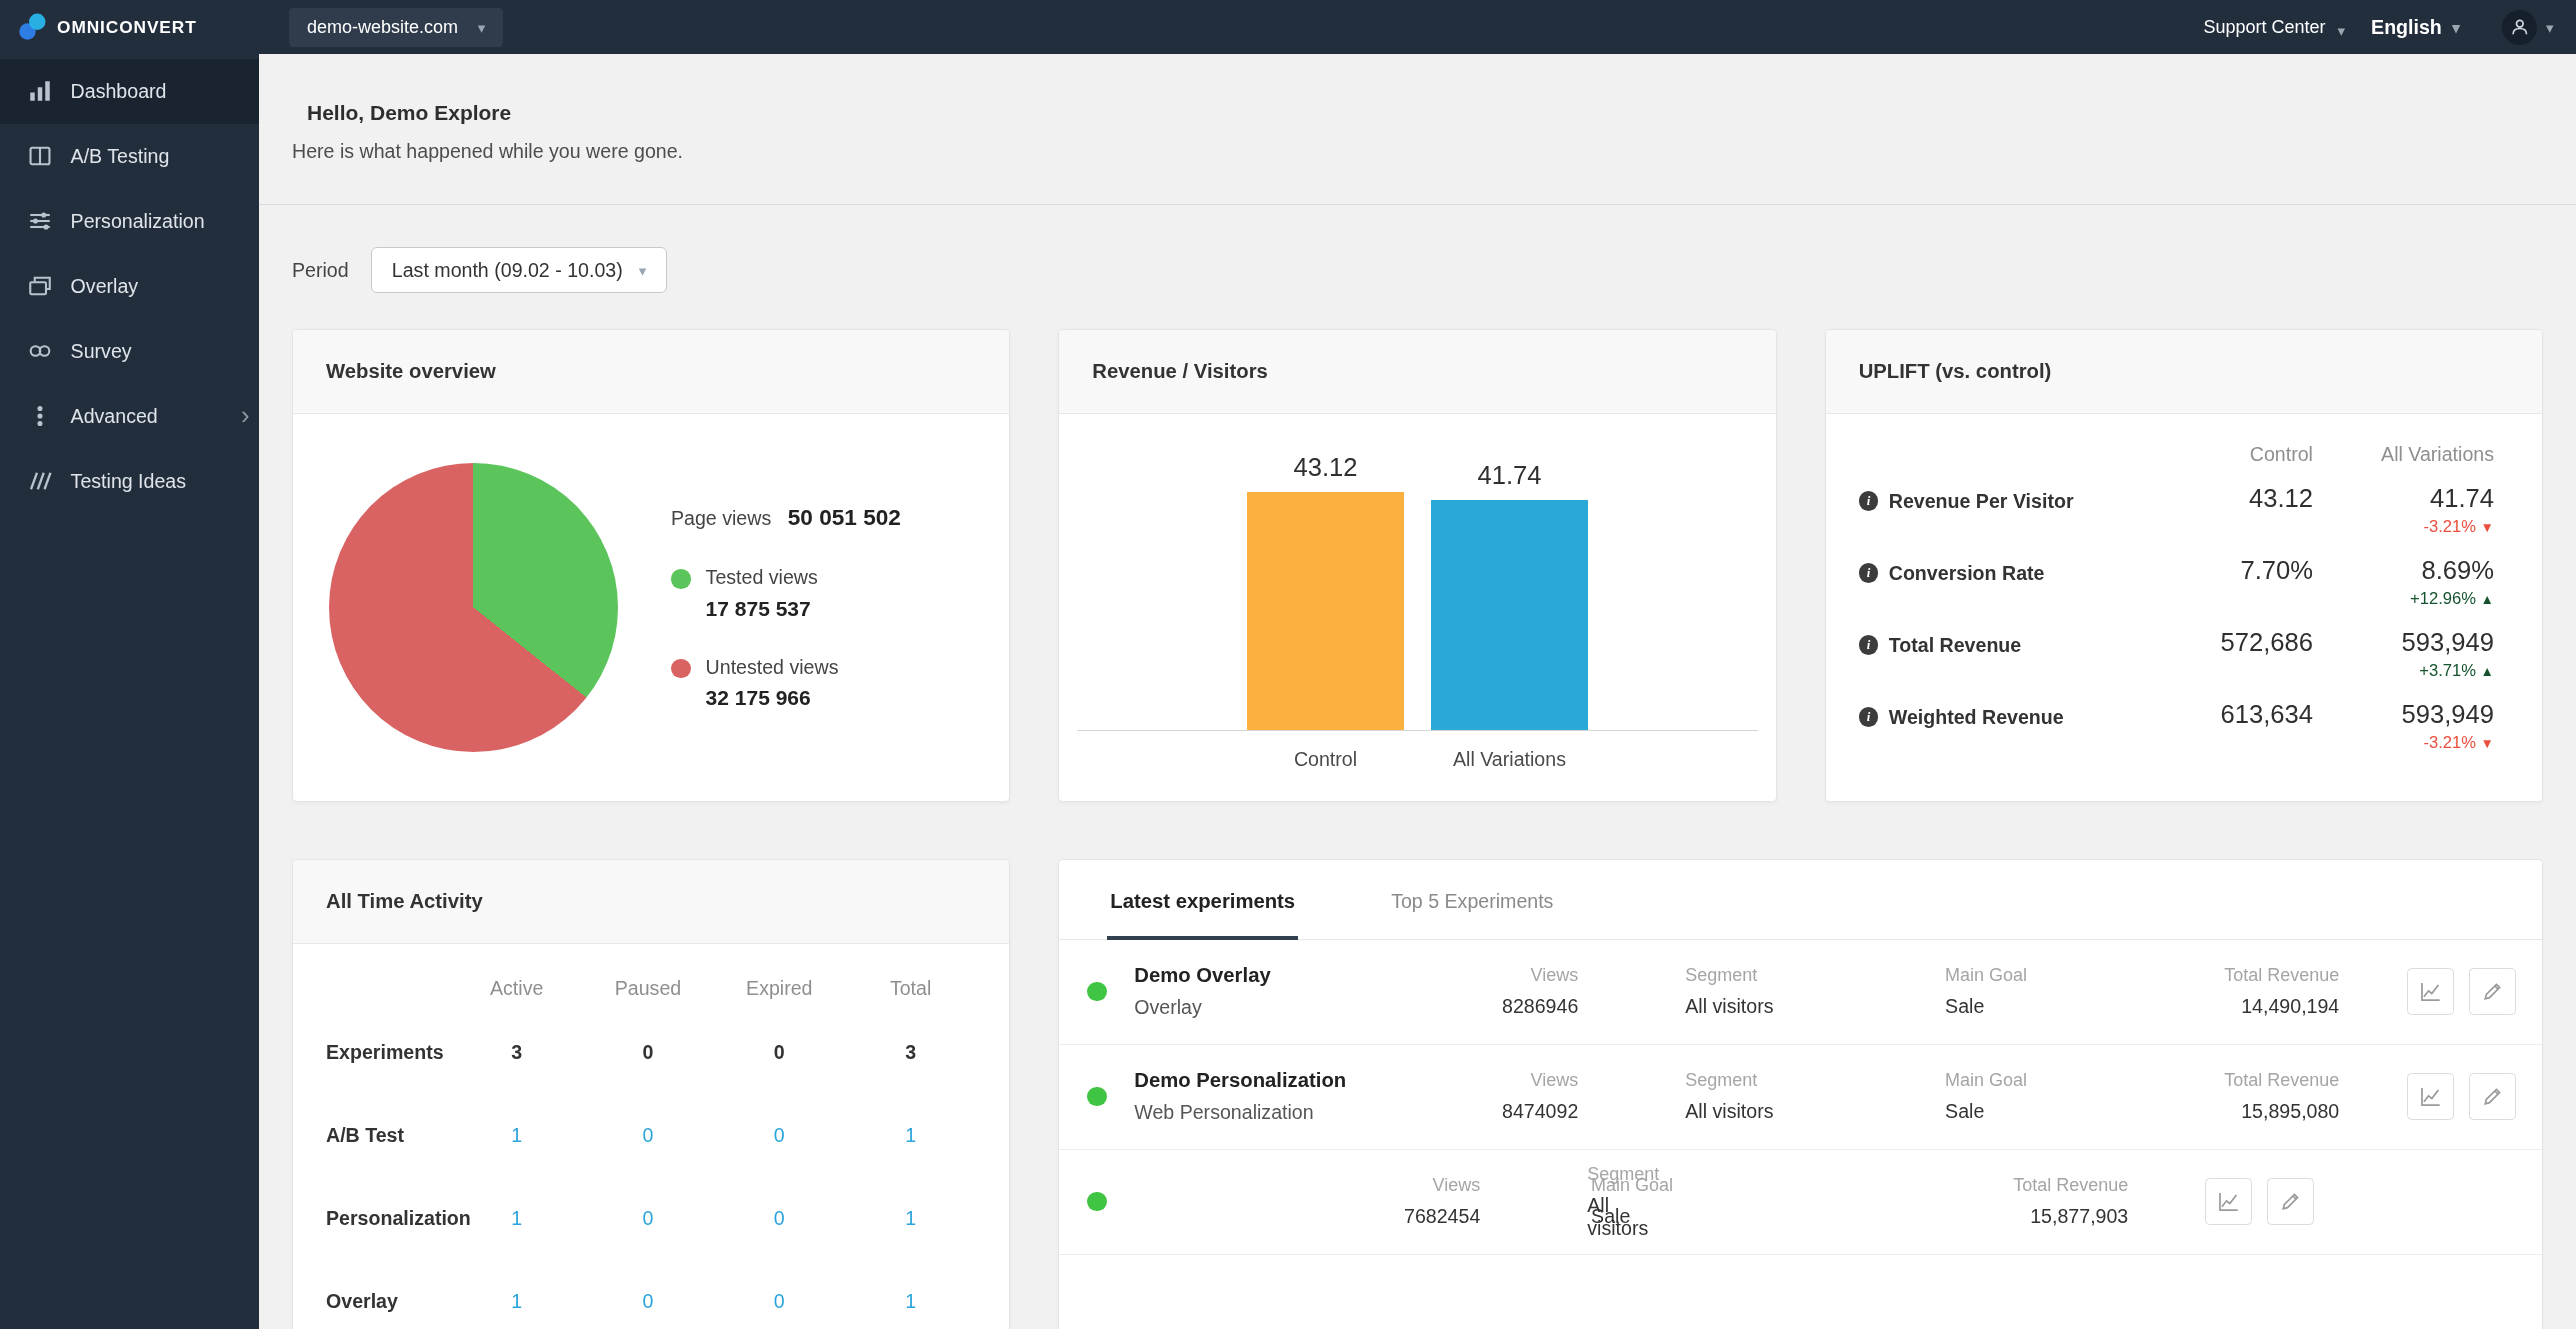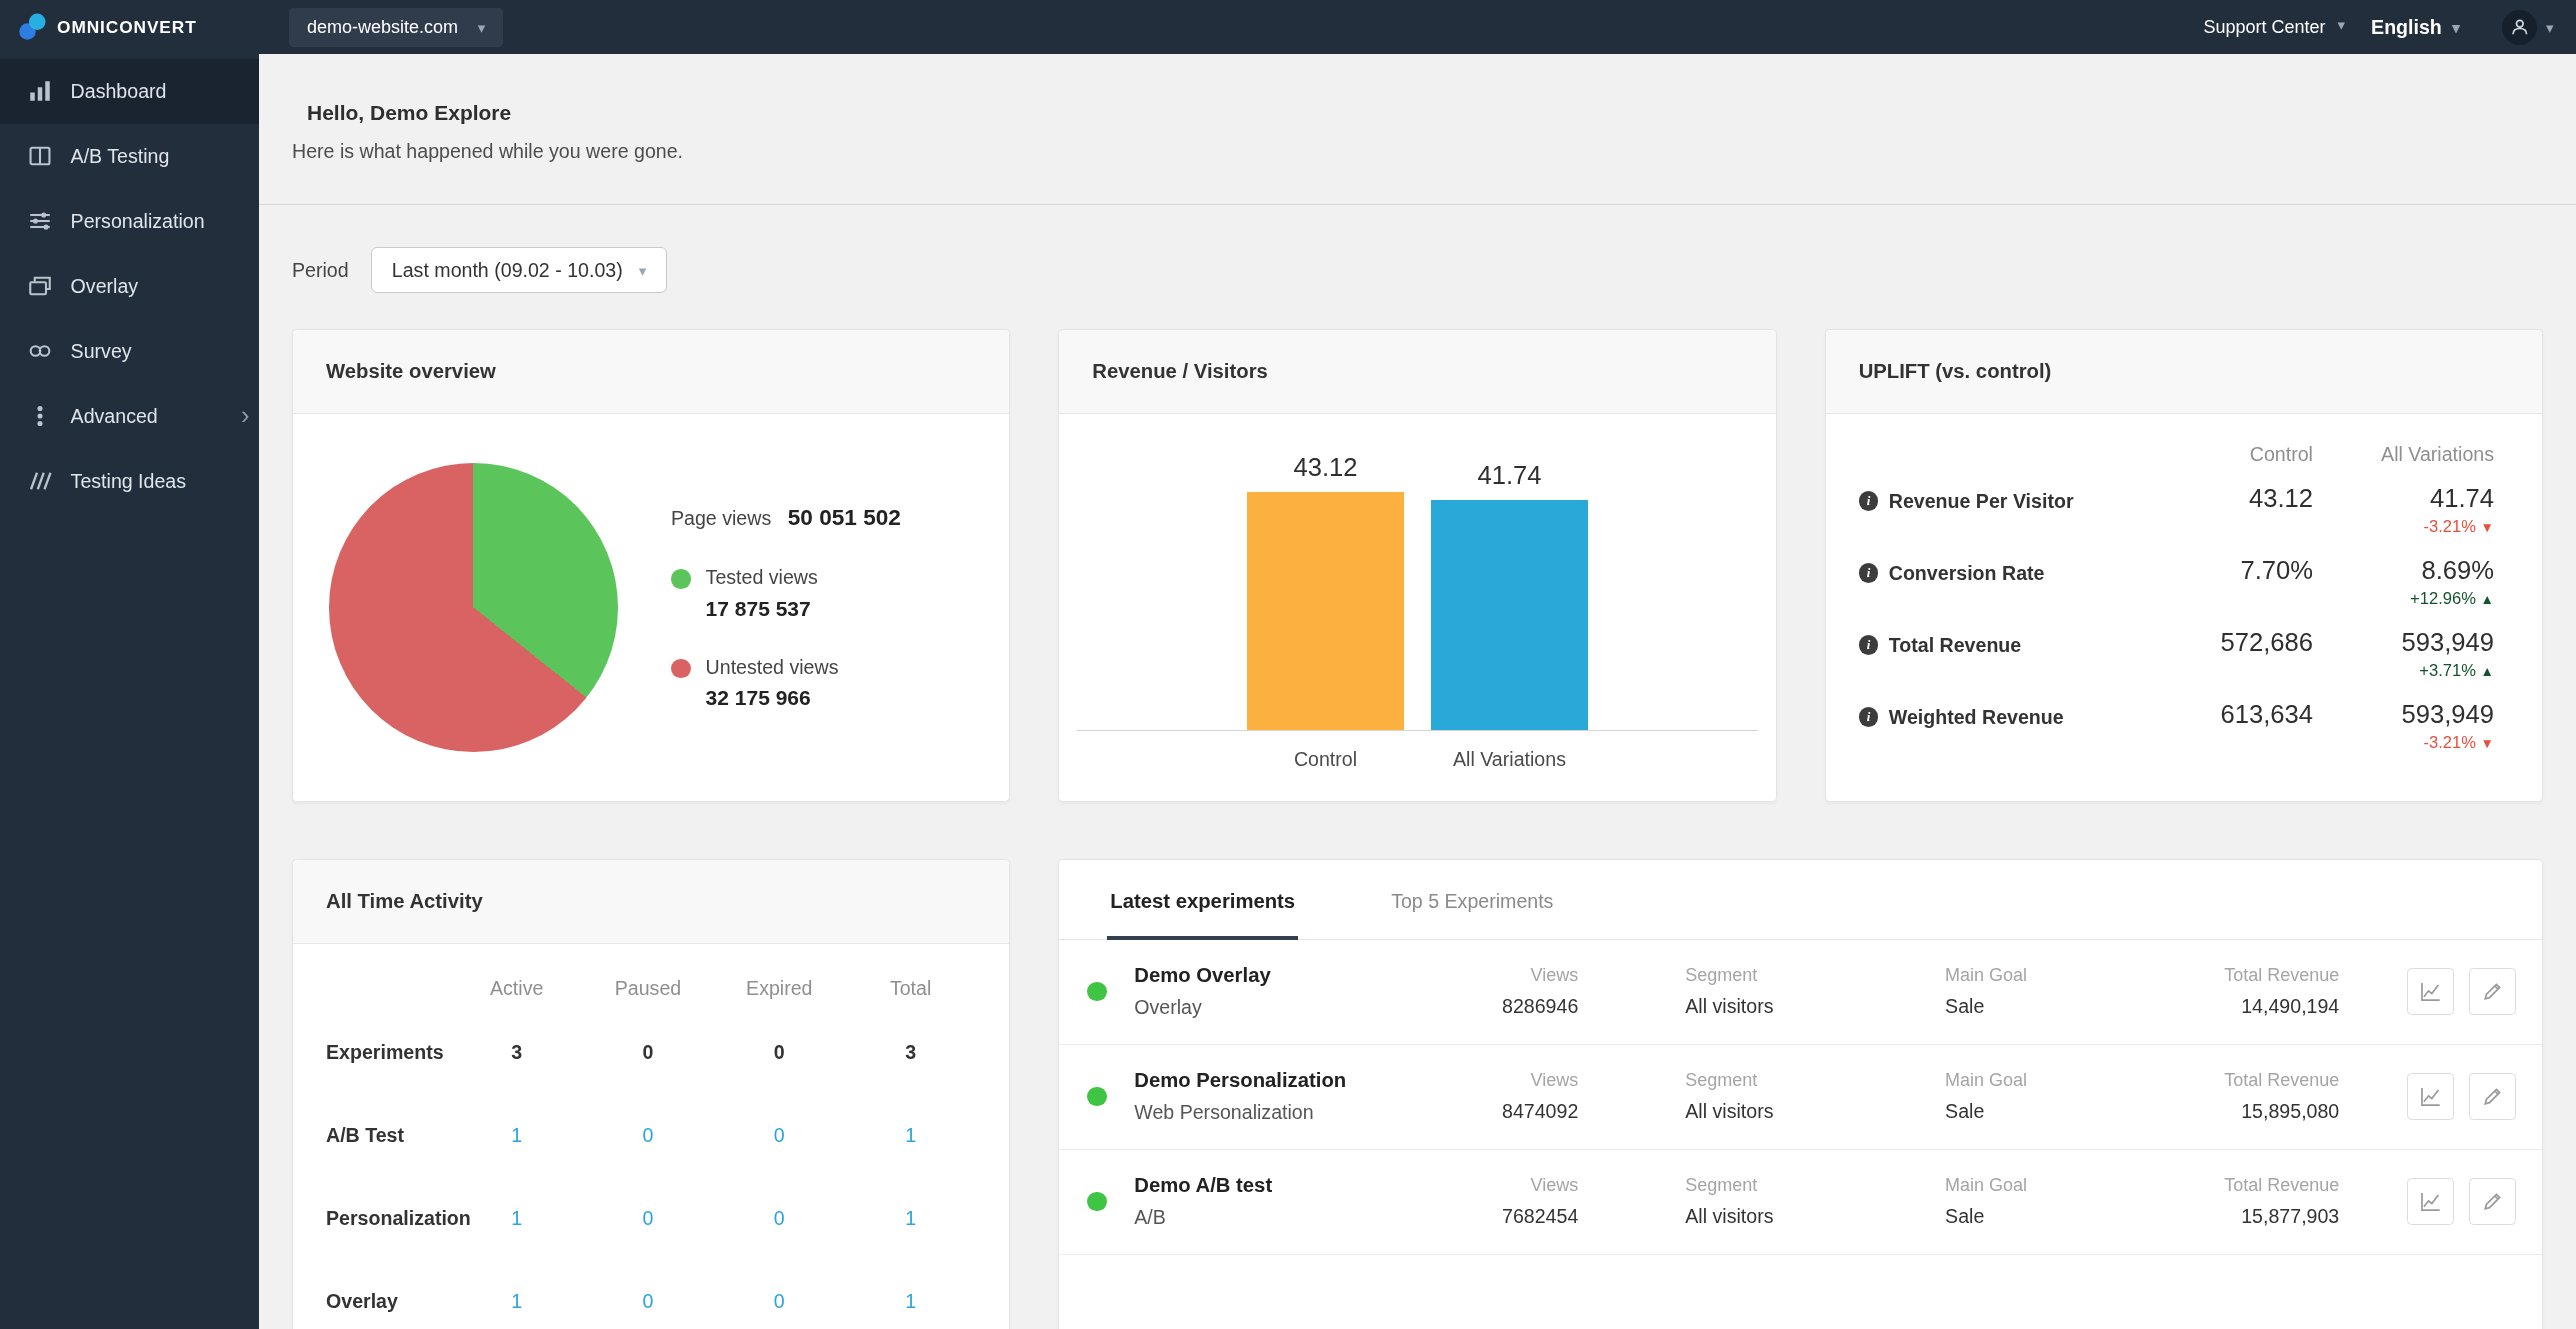--- a/index.html
+++ b/index.html
@@ -7,21 +7,21 @@
   body { font-family: "Liberation Sans", sans-serif; }
   .viewport { position: relative; width: 2576px; height: 1329px; overflow: hidden; background: #f1f1f2; }
 
   
   .topbar { position: absolute; top: 0; left: 0; right: 0; height: 54px; background: #232e3d; display: flex; align-items: center; z-index: 20; }
   .brand { width: 259px; display: flex; align-items: center; gap: 10.5px; padding-left: 16.6px; flex: none; }
   .brand-name { color: #ffffff; font-size: 17.3px; font-weight: 700; letter-spacing: 0.9px; }
   .site-select { margin-left: 30px; height: 39px; display: flex; align-items: center; gap: 19.6px; background: #303c4c; border-radius: 4.5px; padding: 0 18px; color: #ffffff; font-size: 18px; cursor: pointer; }
   .chev { color: #9aa6b2; font-size: 15px; line-height: 1; }
   .topbar-right { margin-left: auto; display: flex; align-items: center; padding-right: 22.6px; }
-  .support { display: flex; align-items: flex-start; gap: 12px; color: #ffffff; font-size: 18px; cursor: pointer; }
+  .support { display: flex; align-items: flex-end; gap: 12px; color: #ffffff; font-size: 18px; cursor: pointer; }
   .lang { display: flex; align-items: center; gap: 10.5px; color: #ffffff; font-size: 19.6px; font-weight: 700; margin-left: 26px; cursor: pointer; }
   .account { display: flex; align-items: center; gap: 9px; margin-left: 42px; cursor: pointer; }
   .avatar { width: 35px; height: 35px; border-radius: 50%; background: #15202c; display: flex; align-items: center; justify-content: center; }
 
   
   .sidebar { position: absolute; top: 54px; left: 0; bottom: 0; width: 272px; background: #232e3d; padding-top: 4.5px; }
   .nav-item { height: 65px; display: flex; align-items: center; gap: 18px; padding-left: 27px; color: #dfe5ea; font-size: 19.6px; cursor: pointer; position: relative; }
   .nav-item.active { background: #1a2330; }
   .nav-icon { width: 25.6px; height: 25.6px; color: #b9c3cd; flex: none; display: flex; align-items: center; justify-content: center; }
   .nav-chevron { position: absolute; right: 22.6px; color: #8f9aa5; font-size: 25.6px; line-height: 1; }
@@ -472,24 +472,20 @@
                   <line x1="9.8" y1="3.8" x2="12.2" y2="6.2"></line>
                 </svg>
             </div>
           </div>
         </div>
 
         <div class="exp-row">
           <div class="c-dot">
               <span class="status-dot"></span>
             </div>
-          <div>
-            <div class="exp-name">Demo A/B test</div>
-            <div class="exp-type">A/B</div>
-          </div>
           <div class="c-views">
             <div class="cell-label">Views</div>
             <div class="cell-value">7682454</div>
           </div>
           <div class="c-seg">
             <div class="cell-label">Segment</div>
             <div class="cell-value">All visitors</div>
           </div>
           <div class="c-goal">
             <div class="cell-label">Main Goal</div>

